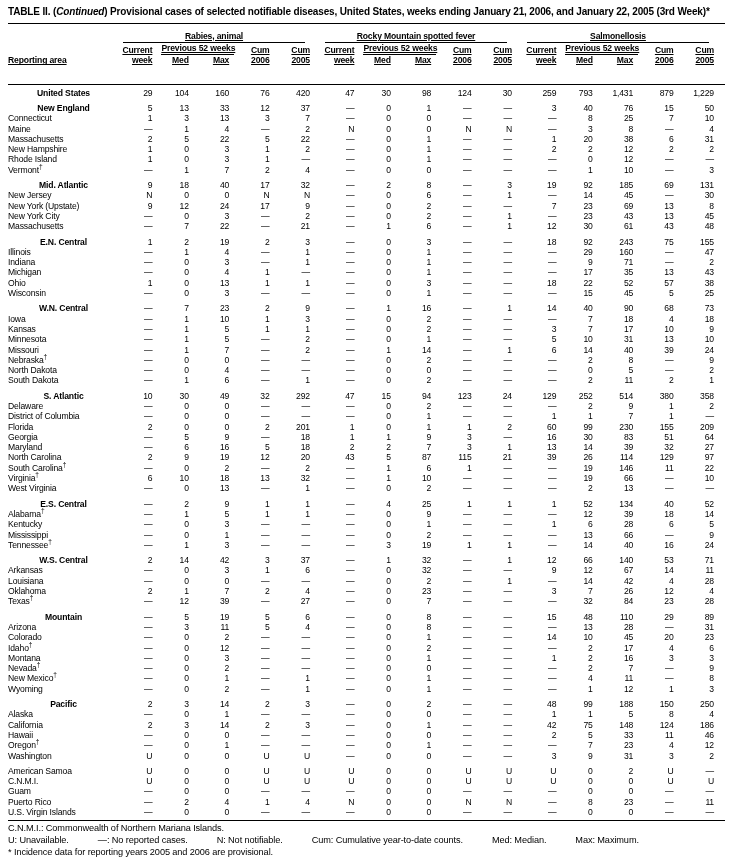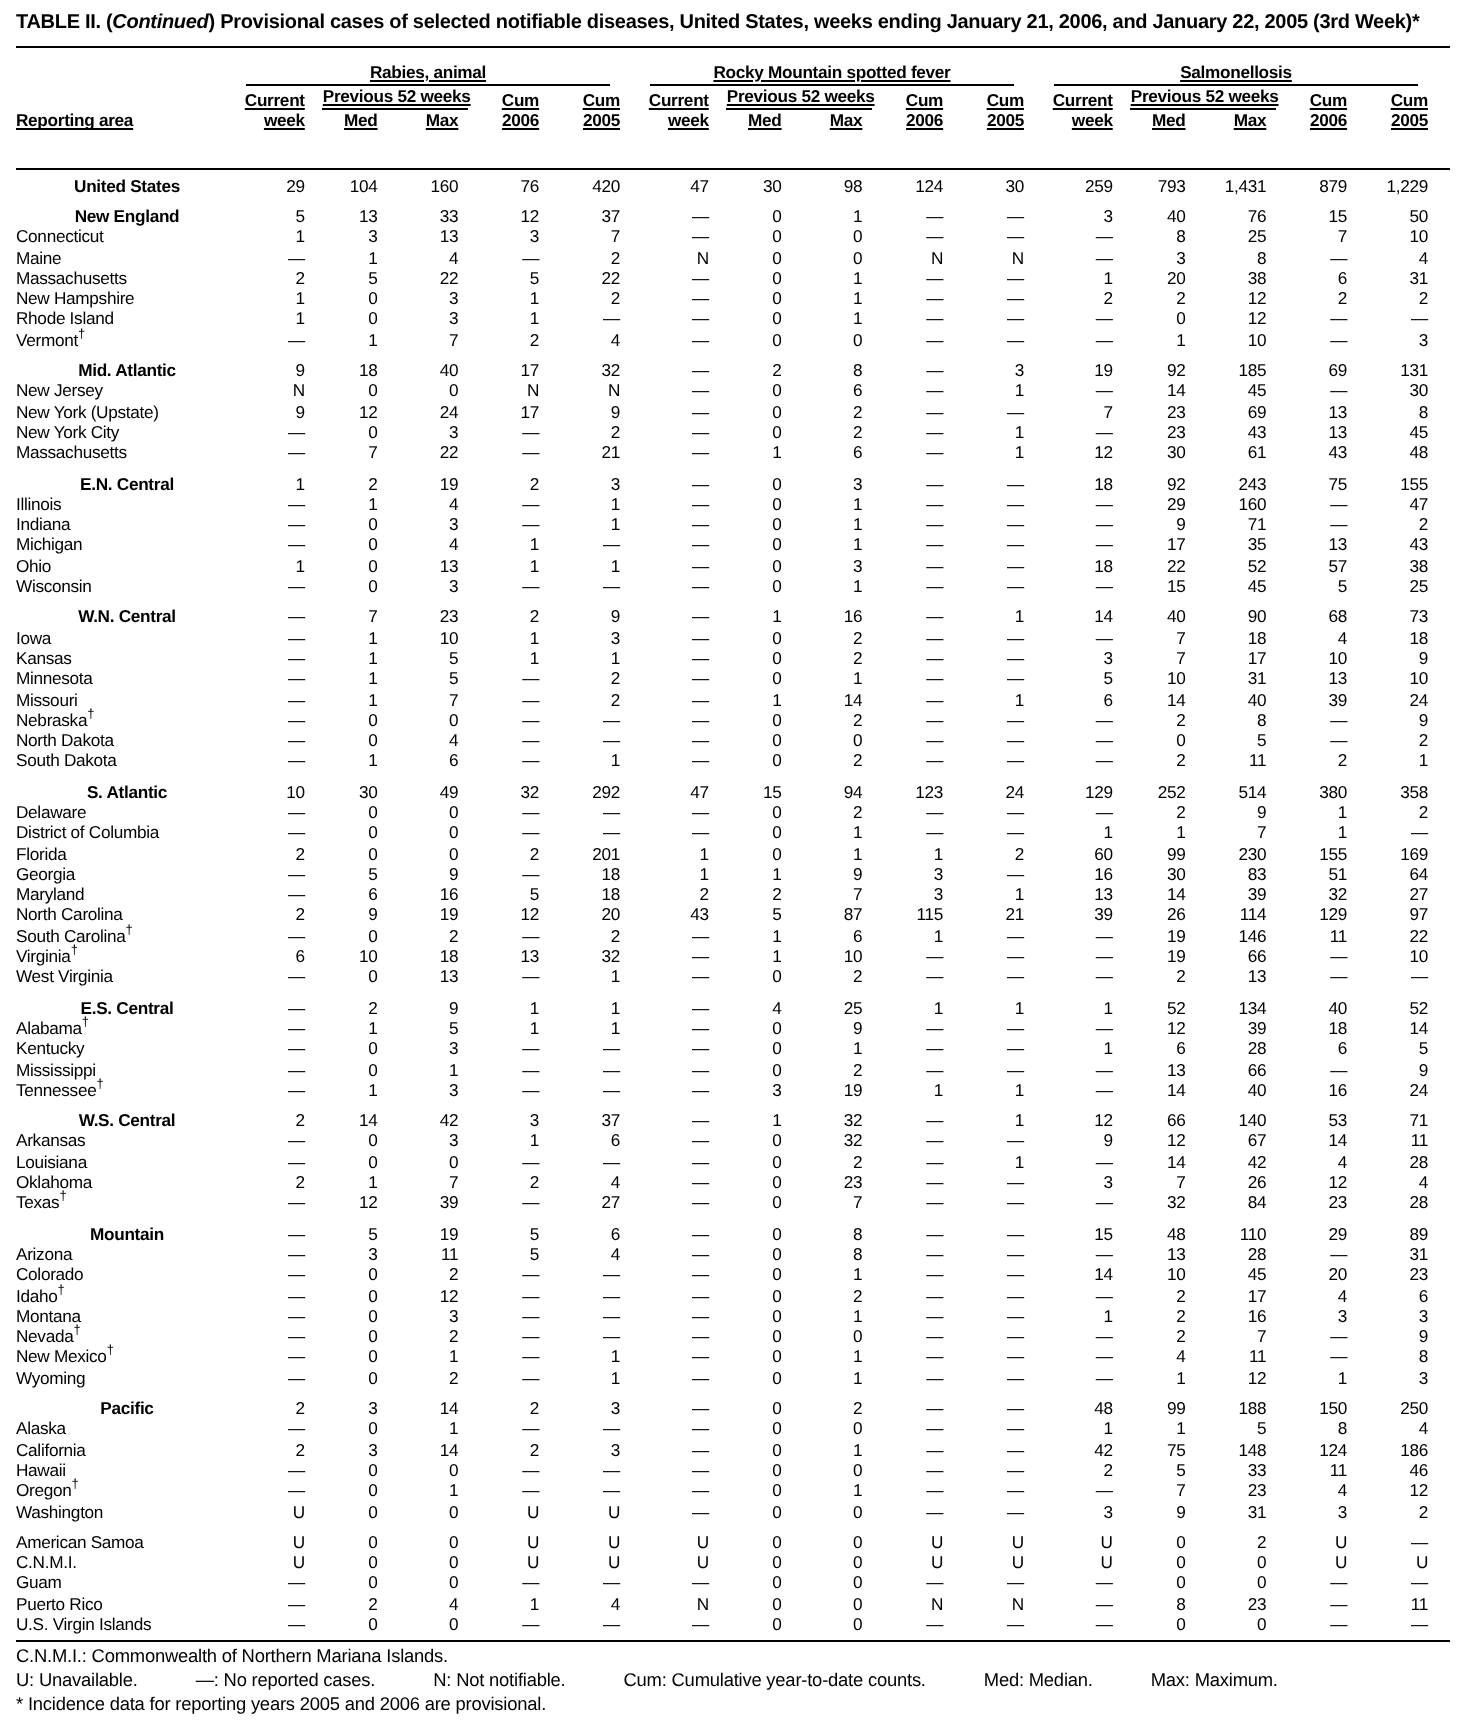--- a/index.html
+++ b/index.html
@@ -669,21 +669,21 @@
         <td class="pr">201</td>
         <td class="prw">1</td>
         <td class="pr">0</td>
         <td class="pr">1</td>
         <td class="pr">1</td>
         <td class="pr">2</td>
         <td class="prw">60</td>
         <td class="pr">99</td>
         <td class="pr">230</td>
         <td class="pr">155</td>
-        <td class="pr">169</td>
+        <td class="pr">209</td>
       </tr>
       <tr>
         <td class="left">Georgia</td>
         <td class="prw">—</td>
         <td class="pr">5</td>
         <td class="pr">9</td>
         <td class="pr">—</td>
         <td class="pr">18</td>
         <td class="prw">1</td>
         <td class="pr">1</td>

